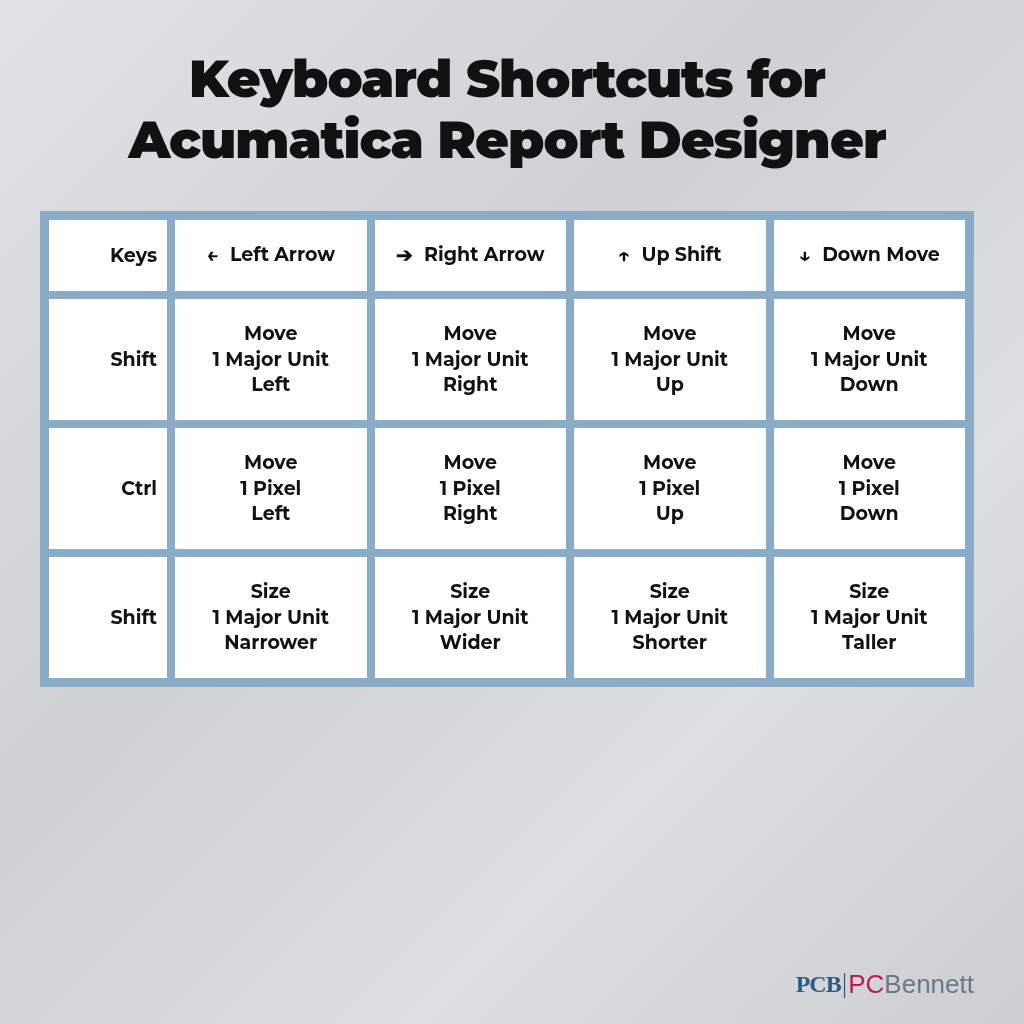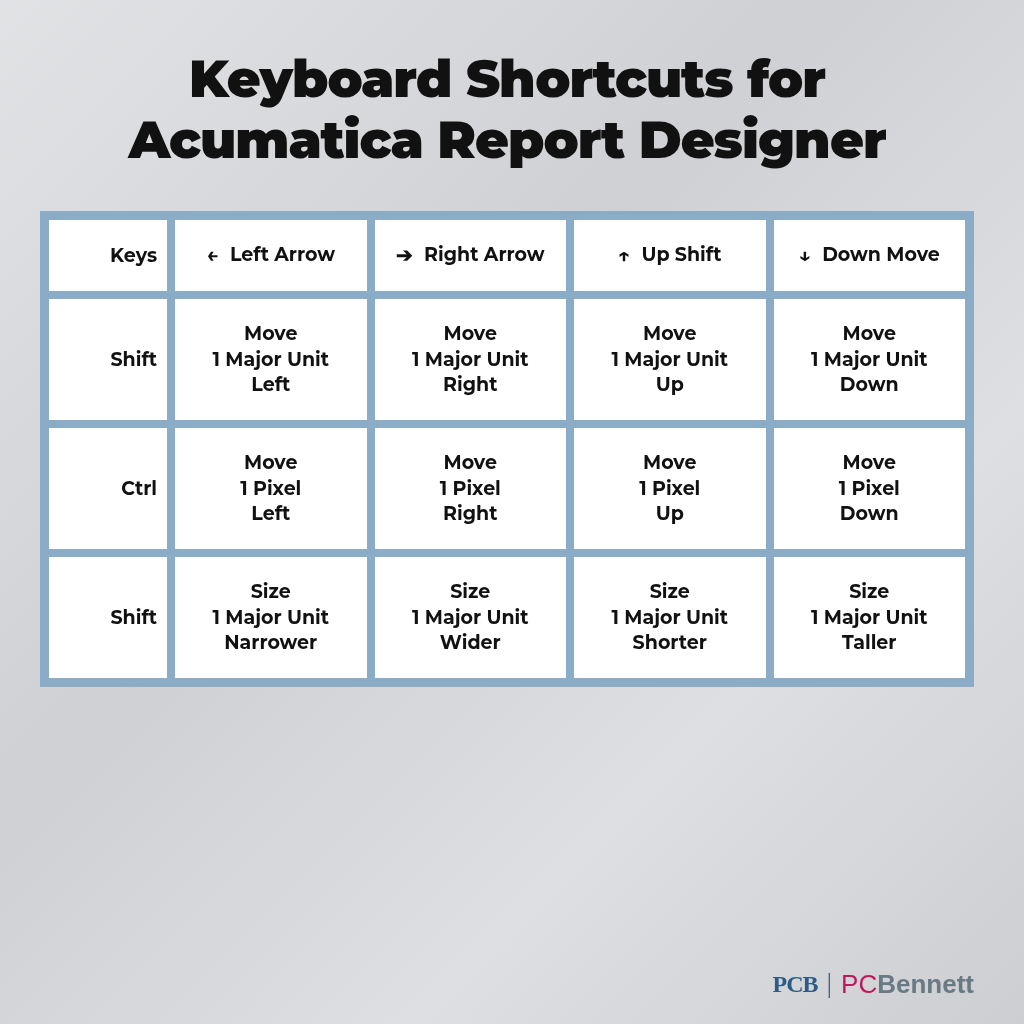--- a/index.html
+++ b/index.html
@@ -61,38 +61,37 @@
     vertical-align: middle;
   }
   .multiline {
     white-space: pre-line;
   }
   .footer {
     margin-top: auto;
     display: flex;
     justify-content: flex-end;
     align-items: center;
-    gap: 8px;
     padding-top: 12px;
   }
   .logo-mark {
     font-family: "Georgia", serif;
     font-weight: 700;
     font-size: 24px;
     color: #2d5b86;
     letter-spacing: -1px;
   }
   .logo-text {
     font-family: "Segoe UI", Arial, sans-serif;
     font-size: 26px;
     color: #2d5b86;
     font-weight: 400;
   }
   .logo-text .bold { font-weight: 400; color: #be185d; }
-  .logo-text .light { color: #6a7a85; font-weight: 700; }
+  .logo-text .light { color: #6a7a85; font-weight: 400; }
   .logo-sep {
     color: #2d5b86;
     font-size: 26px;
     font-weight: 300;
   }
 </style>
 </head>
 <body>
 
 <div class="page">

